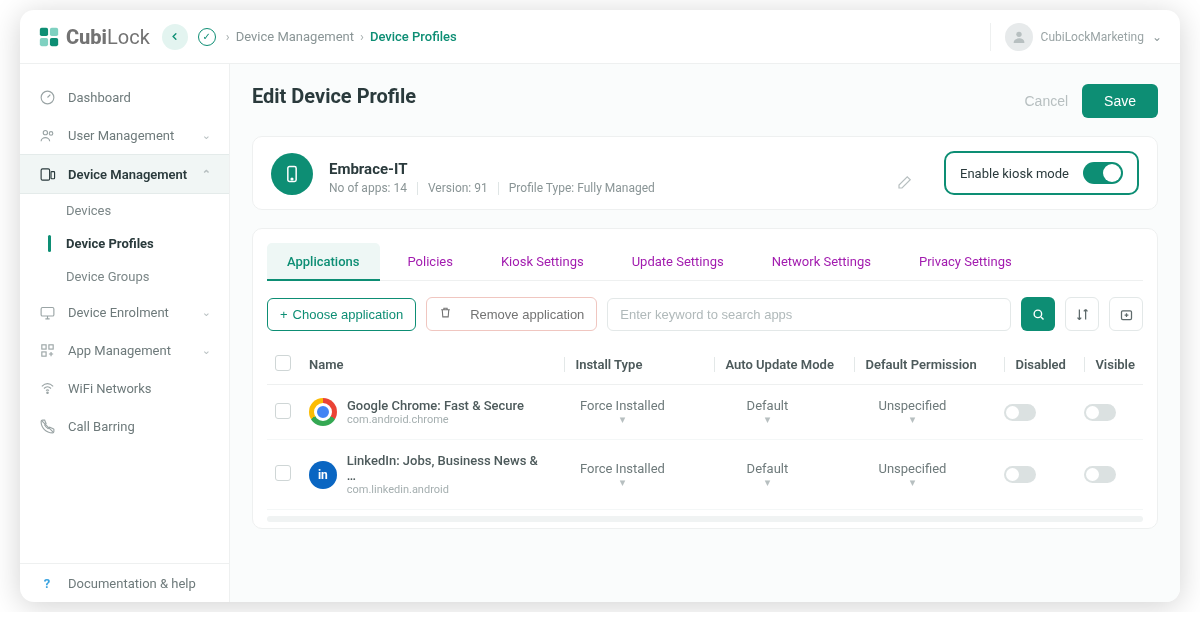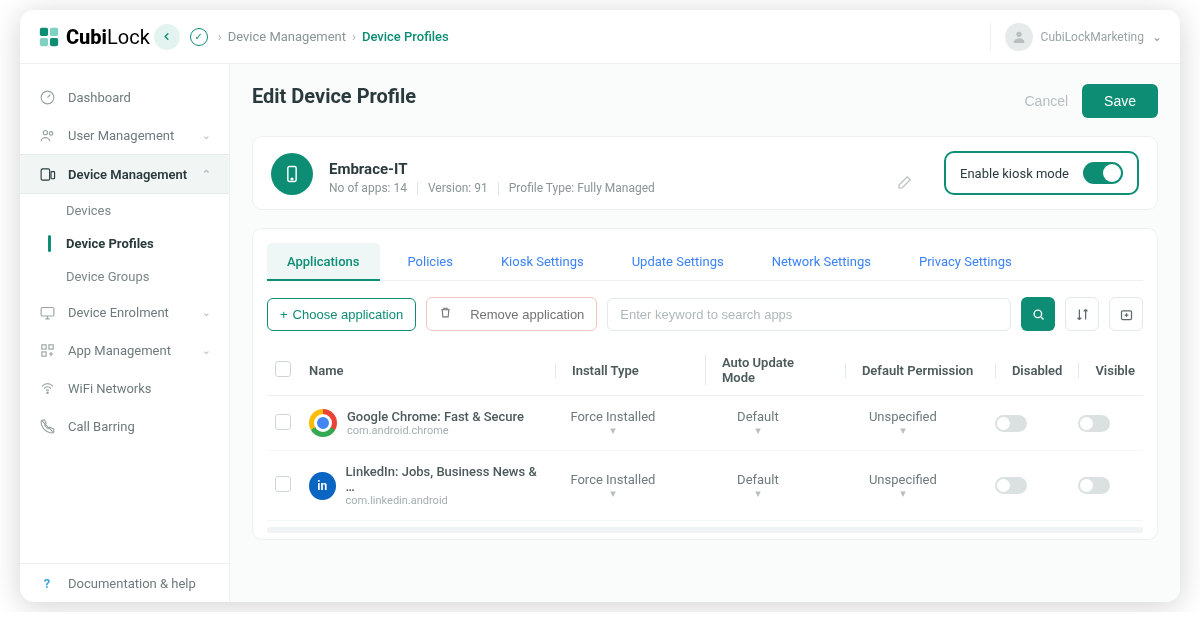--- a/index.html
+++ b/index.html
@@ -1,19 +1,19 @@
 <!DOCTYPE html>
 <html><head>
 <meta charset="utf-8">
 <style>
   * { box-sizing: border-box; margin: 0; padding: 0; }
   body { font-family: -apple-system, BlinkMacSystemFont, "Segoe UI", Roboto, sans-serif; background: #fff; color: #333; }
   .app-frame { width: 1160px; margin: 10px auto; background: #fff; border-radius: 14px; box-shadow: 0 4px 30px rgba(0,0,0,0.18); overflow: hidden; position: relative; }
   .topbar { display: flex; align-items: center; height: 54px; padding: 0 18px; border-bottom: 1px solid #eef0f0; }
-  .logo { display: flex; align-items: center; font-weight: 700; font-size: 20px; color: #000000; margin-right: 4px; }
+  .logo { display: flex; align-items: center; font-weight: 700; font-size: 20px; color: #737373; margin-right: 12px; }
   .logo .mark { display:inline-flex; margin-right:6px; }
   .logo .mark svg { width:22px; height:22px; }
   .logo span.bold { font-weight:800; }
   .logo span.light { font-weight:400; }
   .back-btn { width:26px; height:26px; border-radius:50%; background:#e3f4f0; display:flex; align-items:center; justify-content:center; color:#0d8e74; margin-right:10px; cursor:pointer; }
   .back-btn svg{width:11px;height:11px;}
   .home-crumb { width:18px;height:18px;border:1.5px solid #0d8e74;border-radius:50%;display:inline-flex;align-items:center;justify-content:center;color:#0d8e74;font-size:10px;margin-right:4px;}
   .breadcrumb { display:flex; align-items:center; font-size:13px; color:#0d8e74; gap:6px;}
   .breadcrumb .sep{color:#a8b0b0;}
   .breadcrumb .muted{color:#8a9596;}
@@ -48,35 +48,35 @@
   .profile-meta{font-size:12px;color:#8a9596;display:flex;gap:10px;align-items:center;}
   .profile-meta .div{width:1px;height:13px;background:#dfe5e5;}
   .edit-ic{margin-left:auto;color:#b7bfc0;cursor:pointer;}
   .edit-ic svg{width:18px;height:18px;}
   .kiosk-box{border:2px solid #0d8e74;border-radius:10px;padding:9px 14px;display:flex;align-items:center;gap:14px;margin-left:14px;}
   .kiosk-box span{font-size:13px;color:#2a3a3c;}
   .toggle{width:40px;height:22px;background:#0d8e74;border-radius:11px;position:relative;cursor:pointer;}
   .toggle .knob{position:absolute;right:2px;top:2px;width:18px;height:18px;border-radius:50%;background:#fff;}
   .panel{background:#fff;border:1px solid #eef0f0;border-radius:10px;padding:14px 14px 6px;}
   .tabs{display:flex;gap:8px;border-bottom:1px solid #eef0f0;margin-bottom:16px;}
-  .tab{padding:11px 20px;font-size:13px;color:#3b82f6;cursor:pointer;border-radius:5px 5px 0 0;position:relative;}
+  .tab{padding:11px 20px;font-size:13px;color:#a21caf;cursor:pointer;border-radius:5px 5px 0 0;position:relative;}
   .tab.active{background:#eef7f5;color:#0d8e74;font-weight:500;}
   .tab.active::after{content:"";position:absolute;left:0;right:0;bottom:-1px;height:2px;background:#0d8e74;}
   .toolbar{display:flex;gap:10px;align-items:center;margin-bottom:14px;}
   .btn-outline{border:1.5px solid #0d8e74;background:#fff;color:#0d8e74;border-radius:6px;padding:8px 12px;font-size:13px;display:flex;align-items:center;gap:5px;cursor:pointer;}
   .btn-outline-danger{border:1.5px solid #f0c6c0;background:#fff;color:#737373;border-radius:6px;padding:8px 12px;font-size:13px;display:flex;align-items:center;gap:18px;cursor:pointer;}
   .search{flex:1;border:1px solid #e3e8e8;border-radius:6px;padding:8px 12px;font-size:13px;color:#333;}
   .search::placeholder{color:#b0b9ba;}
   .icon-btn{width:34px;height:34px;border-radius:6px;display:flex;align-items:center;justify-content:center;cursor:pointer;}
   .icon-btn.primary{background:#0d8e74;color:#fff;}
   .icon-btn.outline{border:1px solid #e3e8e8;color:#5e6a6b;background:#fff;}
   .icon-btn svg{width:15px;height:15px;}
   table{width:100%;border-collapse:collapse;font-size:13px;}
   thead th{text-align:left;color:#4d5a5b;font-weight:600;padding:10px 8px;border-bottom:1px solid #eef0f0;}
-  thead th .hdiv{border-left:1px solid #e3e8e8;padding-left:16px;display:inline-block;}
+  thead th .hdiv{border-left:1px solid #e3e8e8;padding-left:10px;display:inline-block;}
   tbody td{padding:13px 8px;color:#6e7a7b;vertical-align:middle;}
   tbody tr{border-bottom:1px solid #f4f7f7;}
   .chk{width:16px;height:16px;border:1.5px solid #cfd6d6;border-radius:3px;display:inline-block;cursor:pointer;}
   .app-cell{display:flex;align-items:center;gap:10px;}
   .app-ic{width:28px;height:28px;border-radius:50%;display:flex;align-items:center;justify-content:center;font-size:12px;font-weight:700;color:#fff;}
   .app-ic.chrome{background:conic-gradient(#ea4335 0 120deg,#34a853 120deg 240deg,#fbbc05 240deg 360deg);position:relative;}
   .app-ic.chrome::after{content:"";position:absolute;width:12px;height:12px;background:#4285f4;border:3px solid #fff;border-radius:50%;}
   .app-ic.linkedin{background:#0a66c2;}
   .app-name{color:#4d5a5b;font-weight:500;font-size:13px;}
   .app-pkg{color:#a5afb0;font-size:11px;}

